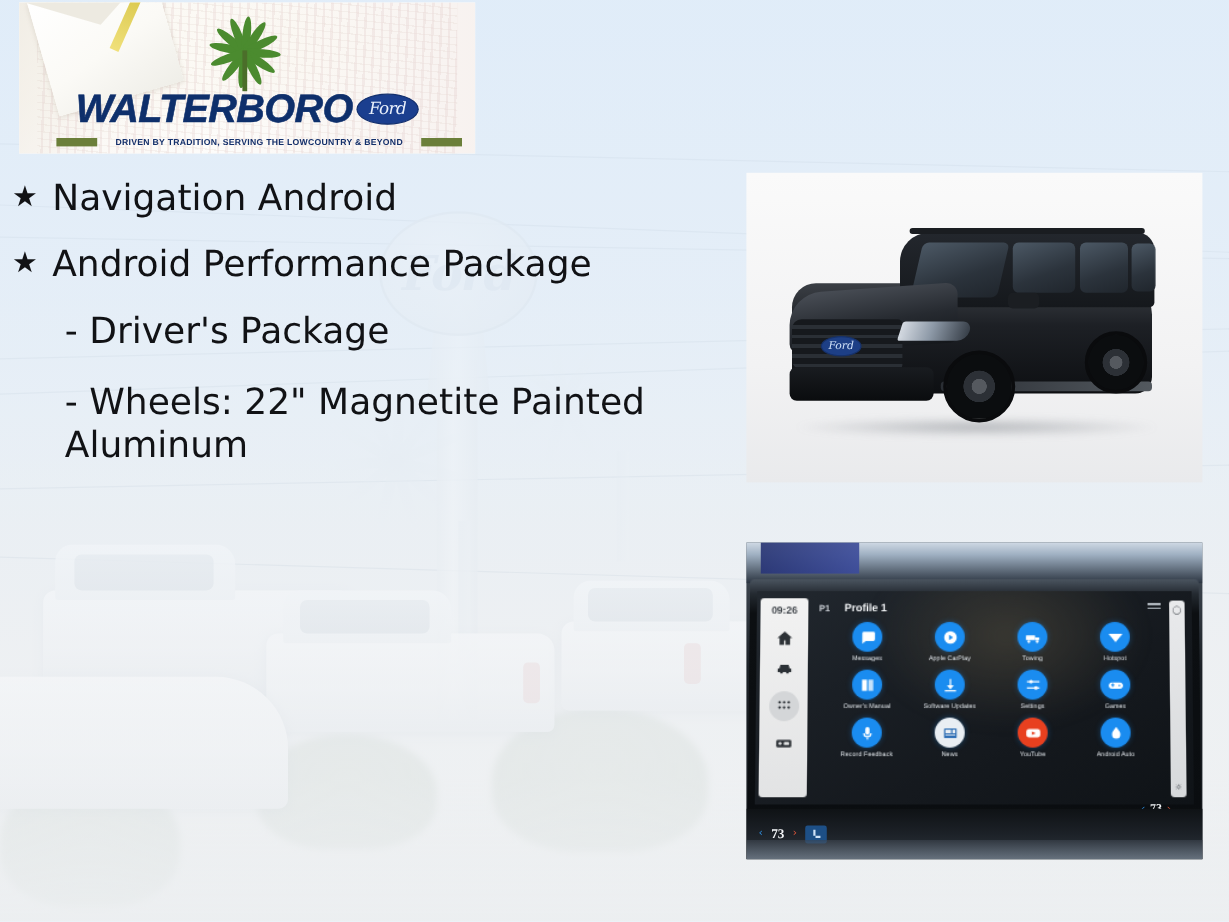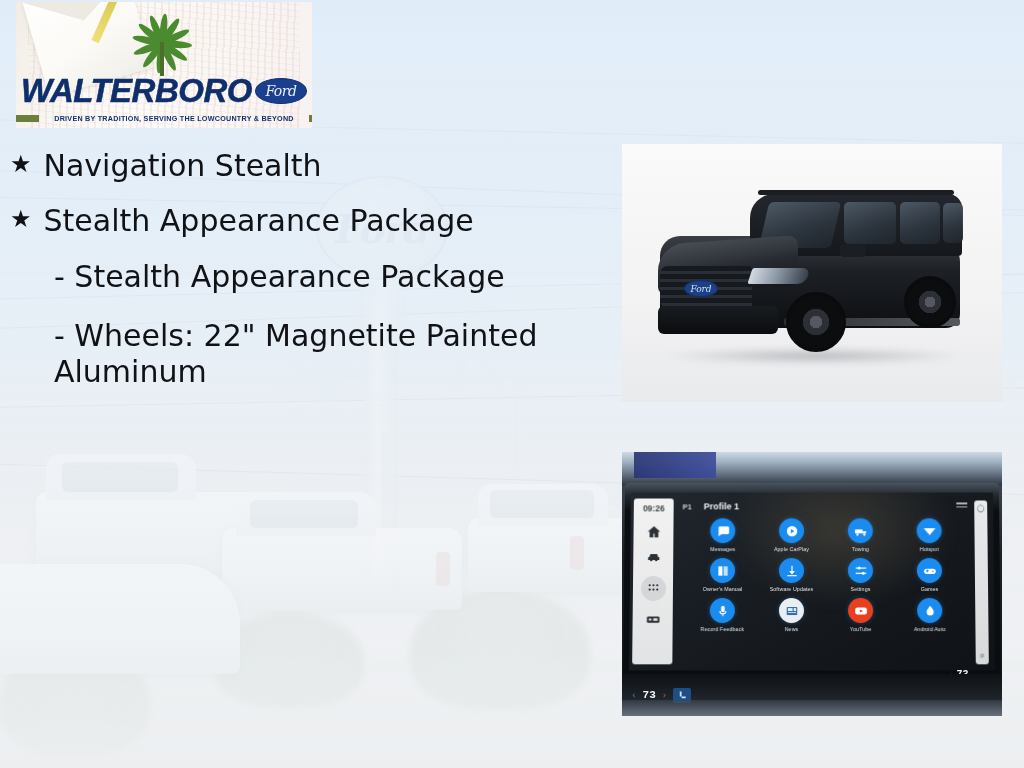--- a/index.html
+++ b/index.html
@@ -113,21 +113,21 @@
   }
   .bg-wash {
     position:absolute; inset:0;
     background:linear-gradient(180deg, rgba(226,237,249,.72) 0%, rgba(231,239,247,.70) 40%,
       rgba(238,241,244,.66) 70%, rgba(240,242,244,.62) 100%);
   }
 
   
   .logo-box {
     position:absolute; left:16px; top:2px;
-    width:296px; height:126px;
+    width:380px; height:126px;
     background:#fdfcfa;
     overflow:hidden;
   }
   .logo-paper {
     position:absolute; inset:0;
     background:
       linear-gradient(118deg, rgba(240,236,228,.9) 0%, rgba(252,250,246,.4) 30%, rgba(255,255,255,0) 55%),
       radial-gradient(ellipse at 16% 30%, rgba(252,250,243,1) 0%, rgba(250,246,238,.55) 38%, rgba(255,255,255,0) 64%),
       linear-gradient(90deg, rgba(246,240,236,.55), rgba(255,255,255,.1) 40%, rgba(243,234,231,.55));
   }
@@ -410,21 +410,21 @@
   .clim-item {
     font-family:"Liberation Sans", sans-serif;
     font-size:6.6px; color:#c8ced5;
     display:flex; align-items:center; gap:2px;
   }
   .clim-ico { width:11px; height:10px; }
   .clim-ico svg { width:100%; height:100%; fill:#c2c8cf; }
   .chev { color:#2f8fe0; font-size:9px; }
   .chev.r { color:#e0563a; }
   .temp {
-    font-family:Liberation Mono, monospace;
+    font-family:Liberation Serif, serif;
     font-size:11px; color:#f2f4f6; font-weight:bold;
   }
   .temp-right {
     position:absolute; right:26px; bottom:36px;
     display:flex; align-items:center; gap:4px;
   }
   .temp-right .temp { font-size:10px; }
   .bottom-bar {
     position:absolute; left:0; right:0; bottom:0; height:42px;
     background:linear-gradient(180deg,#0f1215 0%,#1b2026 46%,#2e353d 100%);
@@ -550,27 +550,27 @@
         <span class="tagline">DRIVEN BY TRADITION, SERVING THE LOWCOUNTRY &amp; BEYOND</span>
         <span class="tag-bar"></span>
       </div>
     </div>
   </div>
 
 
   <div class="features">
     <div class="feature top">
       <span class="star">★</span>
-      <span>Navigation Stealth</span>
+      <span>Navigation Android</span>
     </div>
     <div class="feature top">
       <span class="star">★</span>
-      <span>Stealth Appearance Package</span>
-    </div>
-    <div class="feature sub">- Stealth Appearance Package</div>
+      <span>Android Performance Package</span>
+    </div>
+    <div class="feature sub">- Driver's Package</div>
     <div class="feature sub">- Wheels: 22" Magnetite Painted Aluminum</div>
   </div>
 
   <div class="veh-photo">
     <div class="suv">
       <div class="shadow"></div>
       <div class="body"></div>
       <div class="greenhouse"></div>
       <div class="roof-rail"></div>
       <div class="glass wind"></div>

